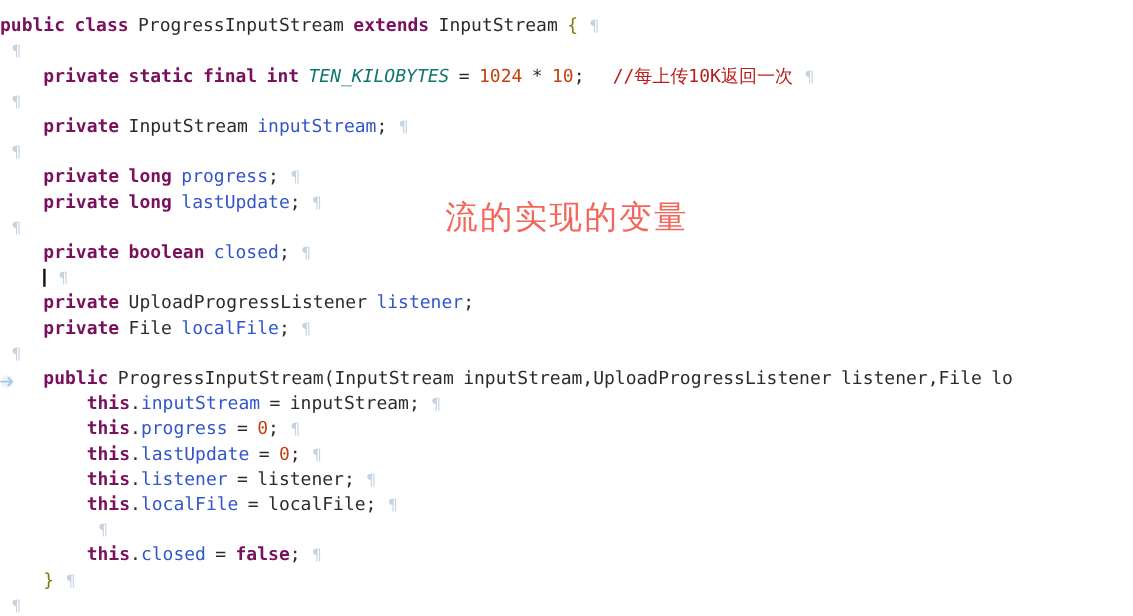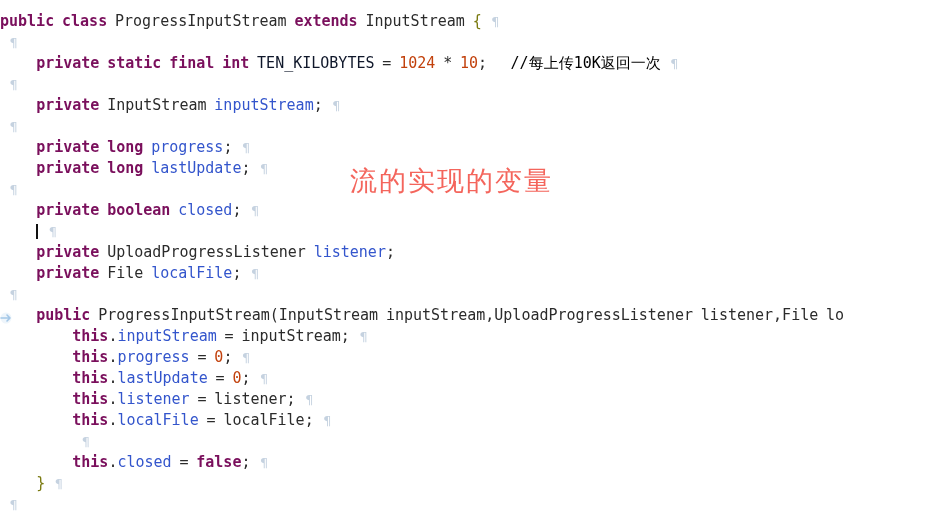--- a/index.html
+++ b/index.html
@@ -41,26 +41,26 @@
     letter-spacing: 0px;
     white-space: pre;
     position: relative;
   }
 
   
   .kw      { color: #7a0f5c; font-weight: bold; }
   .type    { color: #2b2b2b; }
   .ident   { color: #2b2b2b; }
   .field   { color: #3355cc; }
-  .constant{ color: #0f172a; }
+  .constant{ color: #0f766e; font-style: italic; }
   .num     { color: #c2410c; }
   .op      { color: #2b2b2b; }
   .punc    { color: #2b2b2b; }
   .brace   { color: #7a7a10; }
-  .comment { color: #000000; }
+  .comment { color: #b91c1c; }
 
   
   .ws {
     color: #cfd8e3;
     font-size: 13px;
   }
   .pilcrow {
     color: #c5d2e0;
     font-size: 13px;
     padding-left: 2px;
@@ -85,21 +85,21 @@
     left: 0px;
     top: 310px;
     width: 14px;
     height: 14px;
     opacity: .55;
   }
 
   
   .annotation {
     position: absolute;
-    left: 350px;
+    left: 371px;
     top: 163px;
     font-family: "DejaVu Sans", "Liberation Sans", sans-serif;
     font-size: 27px;
     color: #f4655c;
     letter-spacing: 2px;
     white-space: nowrap;
     pointer-events: none;
   }
 </style>
 </head>

